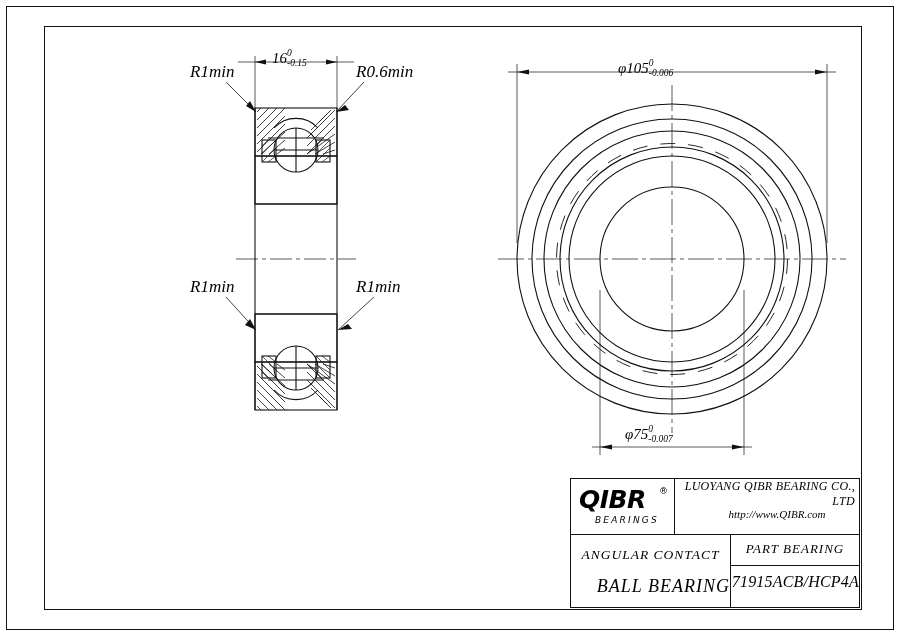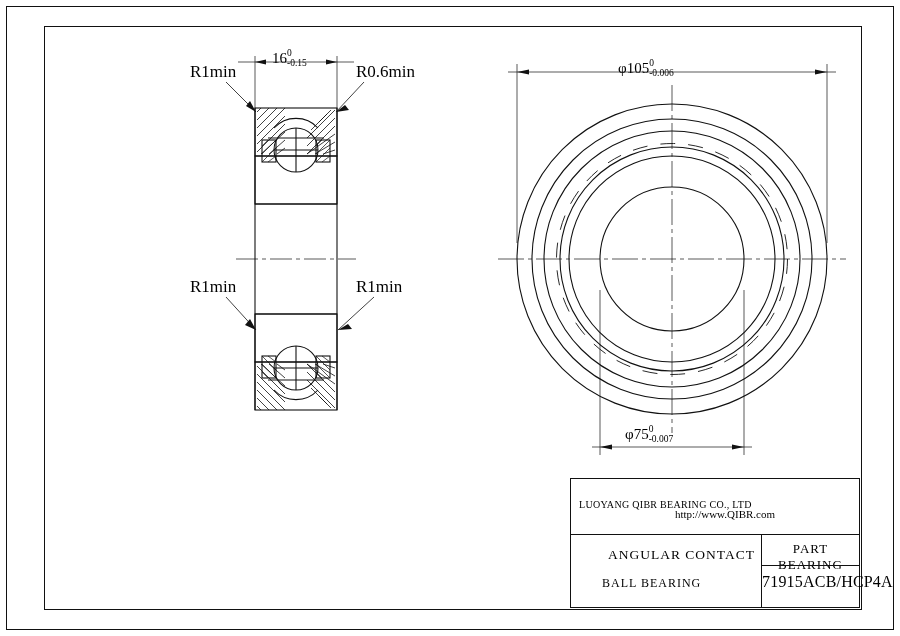--- a/index.html
+++ b/index.html
@@ -1,44 +1,44 @@
 <!DOCTYPE html>
 <html><head>
 <meta charset="utf-8">
 <style>
   html,body{margin:0;padding:0;background:#ffffff;}
   body{width:900px;height:636px;font-family:"Liberation Serif",serif;color:#000;}
-  #sheet{position:relative;width:900px;height:636px;overflow:hidden;background:#fff;}
+  #sheet{position:relative;width:900px;height:636px;overflow:hidden;background:#fff;font-style:italic;}
 
   .frame-outer{position:absolute;left:6px;top:6px;width:886px;height:622px;border:1px solid #111;}
   .frame-inner{position:absolute;left:44px;top:26px;width:816px;height:582px;border:1px solid #111;}
 
   svg{position:absolute;left:0;top:0;width:900px;height:636px;overflow:visible;}
 
   .dim-text{position:absolute;font-family:"Liberation Serif",serif;font-size:15px;white-space:nowrap;}
   .dim-text .base{font-size:15px;}
   .tol{display:inline-block;position:relative;top:-1px;font-size:9.5px;line-height:1.02;vertical-align:middle;text-align:left;}
   .tol span{display:block;}
 
   .lbl{position:absolute;font-family:"Liberation Serif",serif;font-size:17px;white-space:nowrap;}
 
   
   #titleblock{position:absolute;left:570px;top:478px;width:290px;height:130px;border:1px solid #111;box-sizing:border-box;}
   #tb-top{position:relative;height:56px;border-bottom:1px solid #111;box-sizing:border-box;display:flex;}
   #tb-logo{width:104px;border-right:1px solid #111;box-sizing:border-box;position:relative;}
   #tb-company{flex:1;position:relative;}
-  #tb-bottom{position:relative;height:73px;display:flex;margin-left:31px;}
+  #tb-bottom{position:relative;height:73px;display:flex;}
   #tb-desc{width:160px;border-right:1px solid #111;box-sizing:border-box;position:relative;}
   #tb-part{flex:1;position:relative;}
   #tb-part-label{position:absolute;left:0;right:0;top:6px;text-align:center;font-size:13px;letter-spacing:1px;}
   #tb-part-divider{position:absolute;left:0;right:0;top:30px;height:1px;background:#111;}
   #tb-part-value{position:absolute;left:0;right:0;top:38px;text-align:right;font-size:16px;letter-spacing:.2px;}
   #desc1{position:absolute;left:0;right:0;top:12px;text-align:center;font-size:13.5px;letter-spacing:1px;}
-  #desc2{position:absolute;left:0;right:0;top:41px;text-align:left;font-size:12px;letter-spacing:1px;}
-  #comp1{position:absolute;left:8px;right:4px;top:20px;text-align:left;font-size:10px;letter-spacing:.3px;}
+  #desc2{position:absolute;left:0;right:0;top:41px;text-align:right;font-size:18px;letter-spacing:1px;}
+  #comp1{position:absolute;left:8px;right:4px;top:0;text-align:right;font-size:12px;letter-spacing:.3px;}
   #comp2{position:absolute;left:24px;right:4px;top:29px;text-align:center;font-size:11px;}
   #logo-main{position:absolute;left:8px;top:6px;font-family:"DejaVu Sans",sans-serif;font-weight:bold;font-size:25px;letter-spacing:-0.5px;}
   #logo-reg{position:absolute;left:88px;top:7px;font-family:"DejaVu Sans",sans-serif;font-size:9px;}
   #logo-sub{position:absolute;left:24px;top:36px;font-family:"DejaVu Sans",sans-serif;font-size:9px;letter-spacing:2.2px;}
 </style>
 </head>
 <body>
 
 <div id="sheet">
 
@@ -198,20 +198,25 @@
     <span class="base">φ75</span><span class="tol"><span>0</span><span>-0.007</span></span>
   </div>
 
   <div class="lbl" style="left:190px;top:62px;">R1min</div>
   <div class="lbl" style="left:356px;top:62px;">R0.6min</div>
   <div class="lbl" style="left:190px;top:277px;">R1min</div>
   <div class="lbl" style="left:356px;top:277px;">R1min</div>
 
   <div id="titleblock">
     <div id="tb-top">
+      <div id="tb-logo">
+        <div id="logo-main">QIBR</div>
+        <div id="logo-reg">®</div>
+        <div id="logo-sub">BEARINGS</div>
+      </div>
       <div id="tb-company">
         <div id="comp1">LUOYANG QIBR BEARING CO., LTD</div>
         <div id="comp2">http://www.QIBR.com</div>
       </div>
     </div>
     <div id="tb-bottom">
       <div id="tb-desc">
         <div id="desc1">ANGULAR CONTACT</div>
         <div id="desc2">BALL BEARING</div>
       </div>

